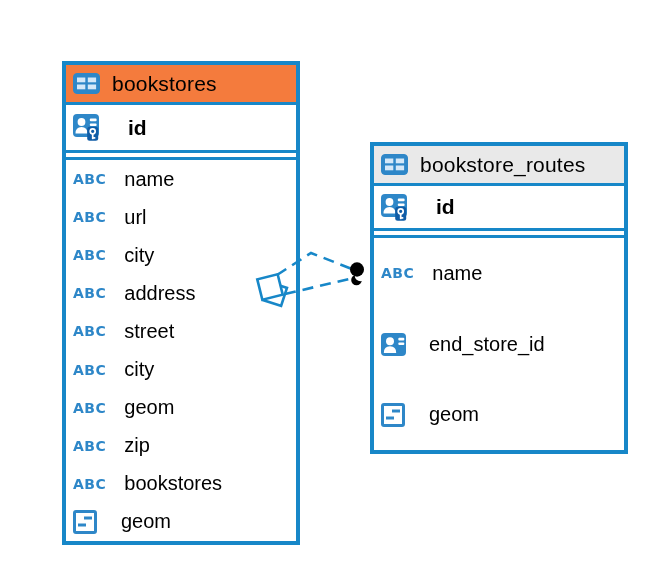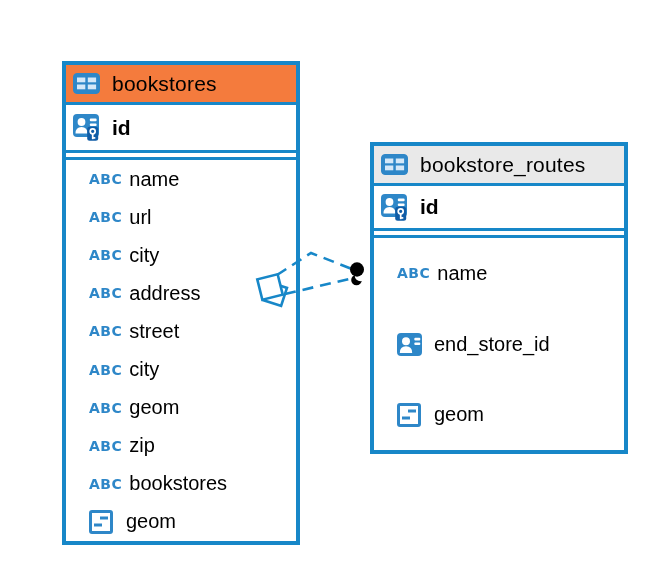--- a/index.html
+++ b/index.html
@@ -17,36 +17,36 @@
 
   .thead {
     flex:0 0 37px; display:flex; align-items:center; gap:9px;
     padding:0 7px; border-bottom:3px solid #1787c8;
     font-size:21px; letter-spacing:0.2px; white-space:nowrap; overflow:hidden;
   }
   .thead.orange { background:#f47b3d; }
   .thead.gray   { background:#e9e9e9; }
 
   .pkrow {
-    display:flex; align-items:center; gap:9px; padding:0 7px;
+    display:flex; align-items:center; gap:25px; padding:0 7px;
     border-bottom:3px solid #1787c8; font-weight:bold; font-size:21px;
     background:#fff;
   }
   .t-bookstores .pkrow { flex:0 0 45px; }
   .t-routes    .pkrow { flex:0 0 42px; }
 
   .section-gap { flex:0 0 4px; background:#fff; }
 
   .fields {
     flex:1; display:flex; flex-direction:column;
     border-top:3px solid #1787c8; background:#fff; overflow:hidden;
   }
   .field-row {
-    flex:1; display:flex; align-items:center; gap:7px;
-    padding:0 23px; font-size:20px; white-space:nowrap;
+    flex:1; display:flex; align-items:center; gap:18px;
+    padding:0 7px; font-size:20px; white-space:nowrap;
   }
   .icon-cell {
     flex:0 0 30px; display:flex; align-items:center; justify-content:flex-start;
   }
   .abc {
     color:#2e87c8; font-weight:800; font-size:14px; letter-spacing:0.5px;
     font-family:"DejaVu Sans", sans-serif;
   }
   .conn-svg { position:absolute; left:0; top:0; pointer-events:none; }
 </style>

